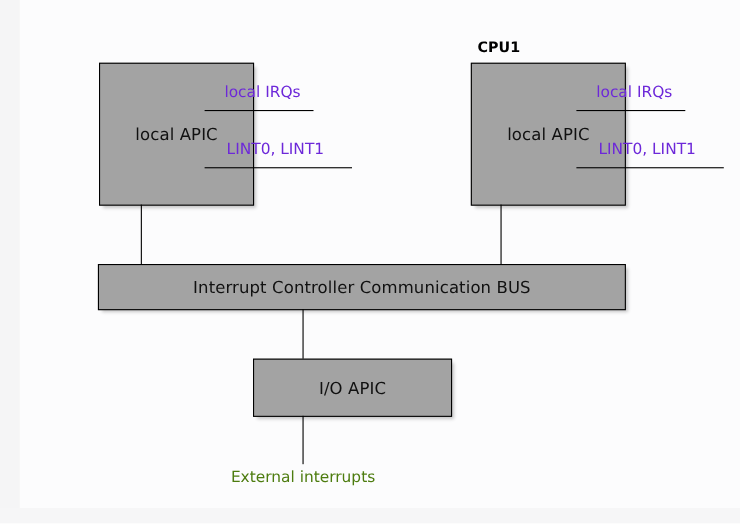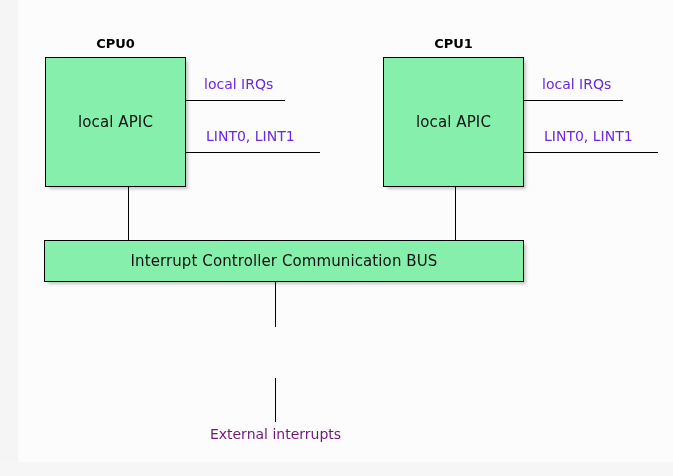--- a/index.html
+++ b/index.html
@@ -41,25 +41,26 @@
     width: 18px;
     height: 462px;
     background: #f5f5f6;
   }
 
   
   .node-box {
     position: absolute;
     box-sizing: border-box;
     border: 1.4px solid #000000;
-    background: #86efac;
+    background: #a3a3a3;
     box-shadow: 3px 3px 3px -1px rgba(0,0,0,0.22);
     display: flex;
     align-items: center;
     justify-content: center;
+    margin-left: 45px;
   }
   .node-box .node-label {
     font-size: 15px;
     color: #111111;
     letter-spacing: 0.1px;
     white-space: nowrap;
   }
 
   #cpu0-box { left: 45px;  top: 57px;  width: 141px; height: 130px; }
   #cpu1-box { left: 383px; top: 57px;  width: 141px; height: 130px; }
@@ -114,34 +115,33 @@
   #cpu1-lint-label { left: 544px; top: 128px; }
 
   
   #ext-label {
     position: absolute;
     left: 185px;
     top: 426px;
     width: 181px;
     text-align: center;
     font-size: 14px;
-    color: #701a75;
+    color: #4d7c0f;
     white-space: nowrap;
   }
 </style>
 </head>
 <body>
 
 <div id="canvas">
 
   <div class="paper-left-strip"></div>
   <div class="paper-main"></div>
   <div class="paper-bottom-band"></div>
 
-  <div class="group-caption" id="cpu0-caption">CPU0</div>
 
   <div class="node-box" id="cpu0-box">
     <span class="node-label">local APIC</span>
   </div>
 
   <div class="line-h" id="cpu0-irq-line"></div>
   <div class="signal-label" id="cpu0-irq-label">local IRQs</div>
 
   <div class="line-h" id="cpu0-lint-line"></div>
   <div class="signal-label" id="cpu0-lint-label">LINT0, LINT1</div>
@@ -161,18 +161,21 @@
   <div class="signal-label" id="cpu1-lint-label">LINT0, LINT1</div>
 
   <div class="line-v" id="cpu1-to-bus"></div>
 
   <div class="node-box" id="bus-box">
     <span class="node-label">Interrupt Controller Communication BUS</span>
   </div>
 
   <div class="line-v" id="bus-to-ioapic"></div>
 
+  <div class="node-box" id="ioapic-box">
+    <span class="node-label">I/O APIC</span>
+  </div>
 
   <div class="line-v" id="ioapic-to-ext"></div>
 
   <div id="ext-label">External interrupts</div>
 
 </div>
 
 </body></html>

